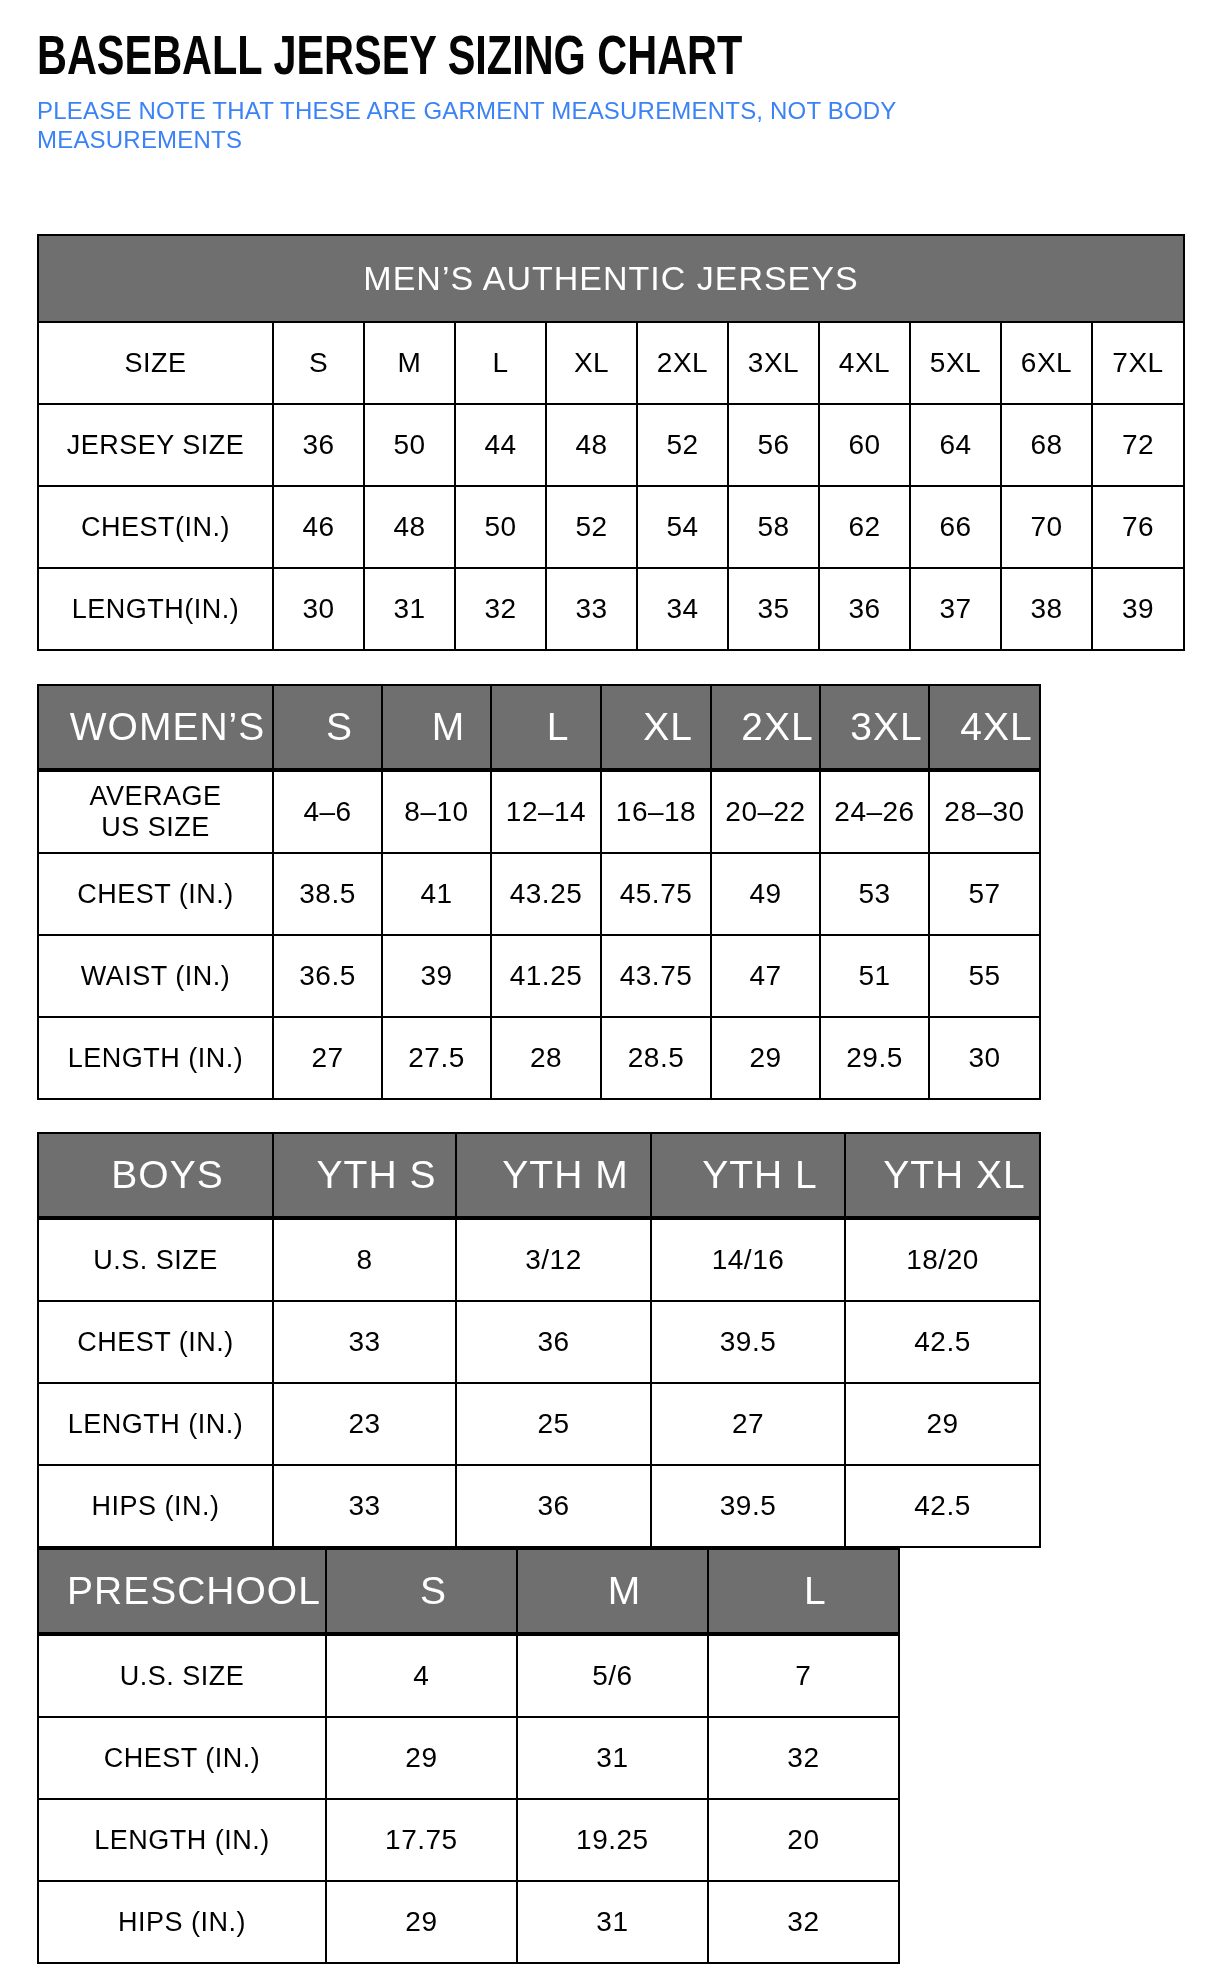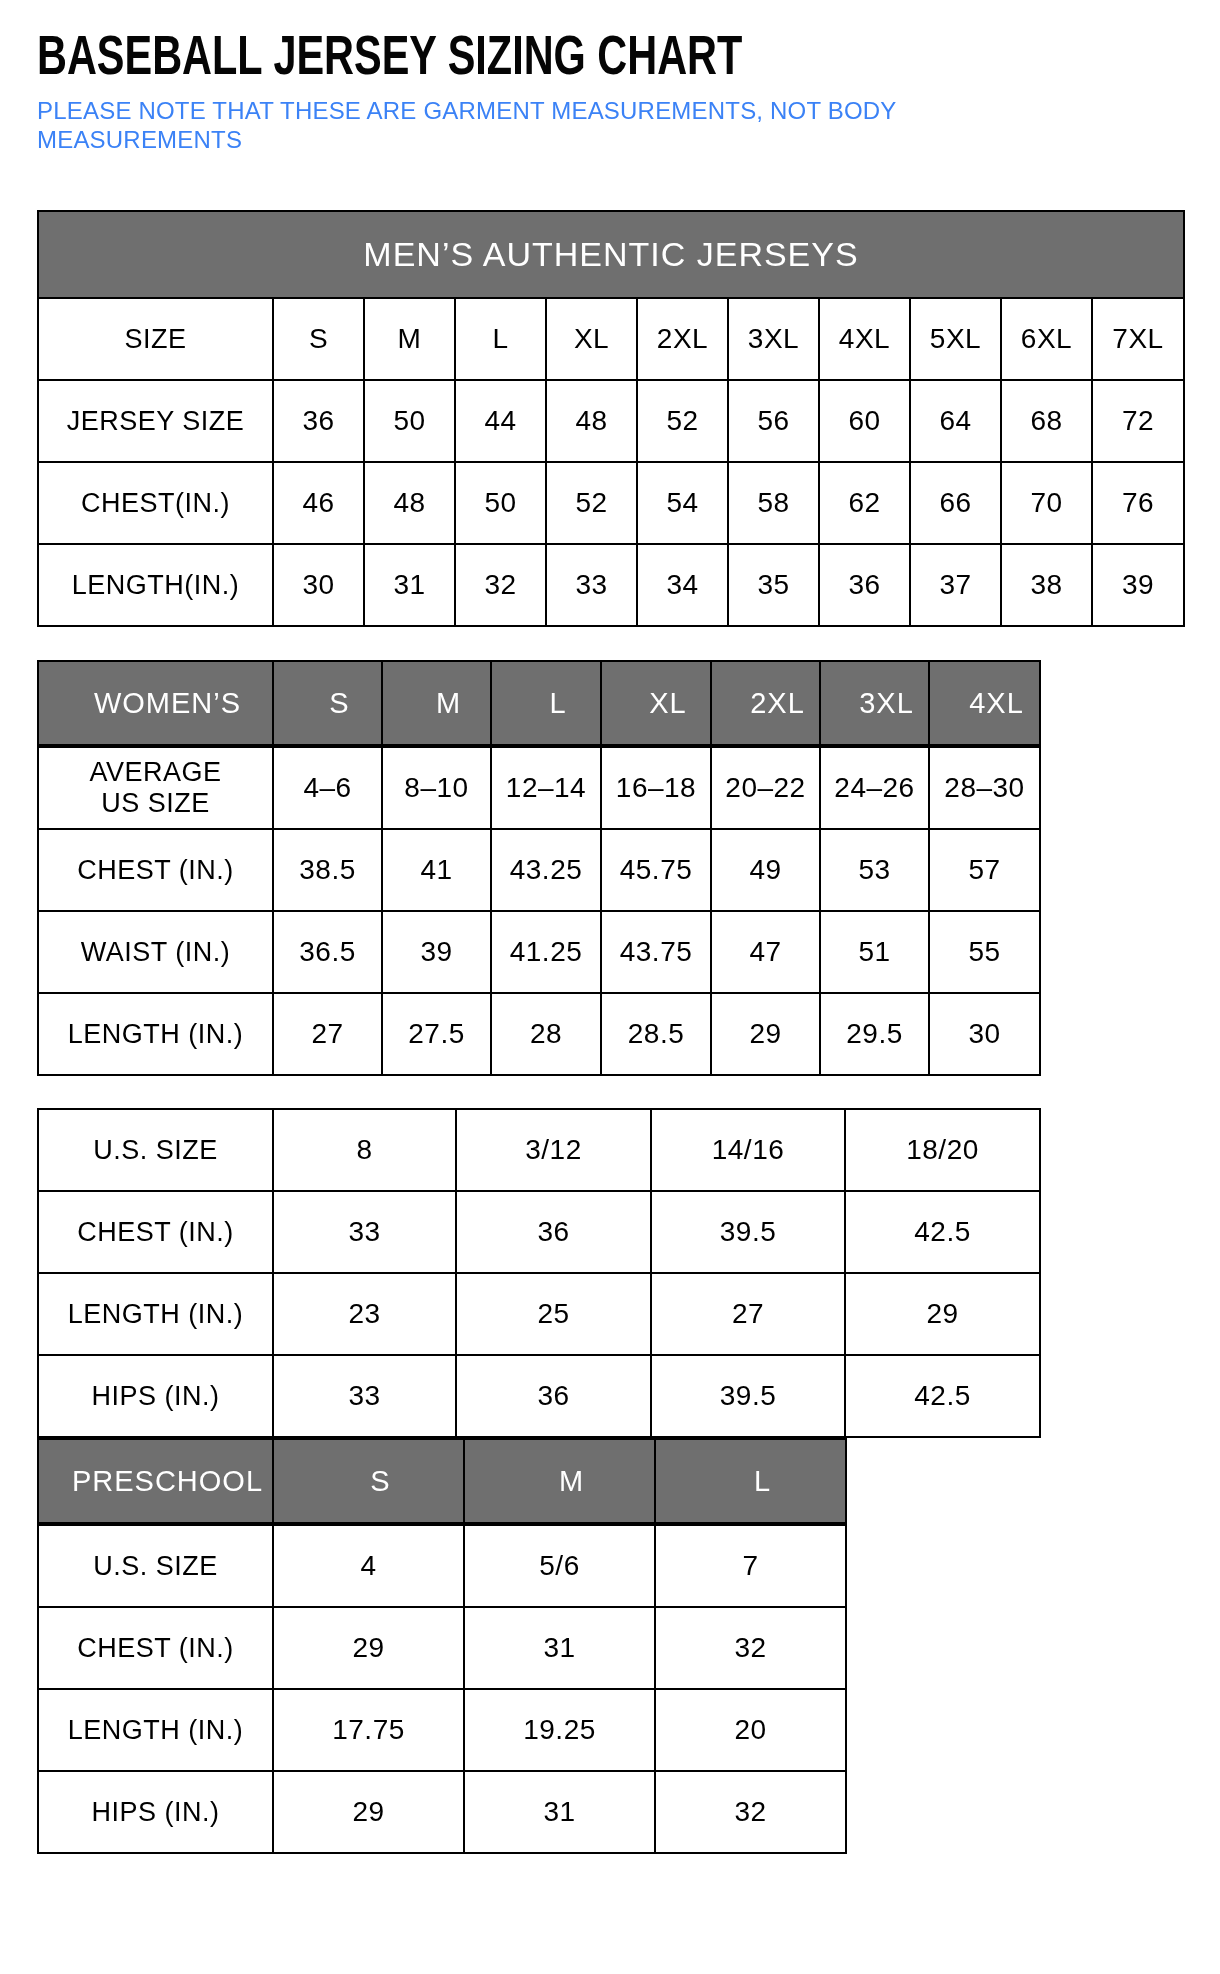--- a/index.html
+++ b/index.html
@@ -59,42 +59,42 @@
     height: 85px;
     font-size: 34px;
     letter-spacing: 1px;
     border-bottom-width: 4px;
   }
   
   tr.gray-row th {
     background: #6f6f6f;
     color: #ffffff;
     height: 82px;
-    font-size: 29px;
+    font-size: 39px;
     letter-spacing: 1px;
     border-bottom-width: 4px;
     padding-left: 28px;
   }
   
   tr.data-row th,
   tr.data-row td {
     height: 80px;
     background: #ffffff;
   }
   tr.data-row th.lcell {
     font-size: 27px;
     letter-spacing: 0.5px;
     white-space: pre-line;
     line-height: 1.15;
   }
   tr.data-row td.dcell {
     font-size: 28px;
     letter-spacing: 0.5px;
   }
-  #mens-table      { margin-top: 56px; padding-left: 48px; }
+  #mens-table      { margin-top: 80px; padding-left: 48px; }
   #womens-table    { margin-top: 33px; }
   #boys-table      { margin-top: 32px; }
   #preschool-table { }
 </style>
 </head>
 <body>
 
 <main class="page">
 
   <h1 class="page-title">BASEBALL JERSEY SIZING CHART</h1>
@@ -249,20 +249,27 @@
   <section>
     <table id="boys-table" class="sizing-table">
       <colgroup>
         <col style="width:235px">
           <col style="width:183px">
           <col style="width:195px">
         <col style="width:194px">
           <col style="width:195px">
       </colgroup>
       <tbody>
+          <tr class="gray-row">
+            <th class="hcell">BOYS</th>
+            <th class="hcell">YTH S</th>
+            <th class="hcell">YTH M</th>
+            <th class="hcell">YTH L</th>
+            <th class="hcell">YTH XL</th>
+          </tr>
           <tr class="data-row">
             <th class="lcell">U.S. SIZE</th>
             <td class="dcell">8</td>
             <td class="dcell">3/12</td>
             <td class="dcell">14/16</td>
             <td class="dcell">18/20</td>
           </tr>
           <tr class="data-row">
             <th class="lcell">CHEST (IN.)</th>
             <td class="dcell">33</td>

